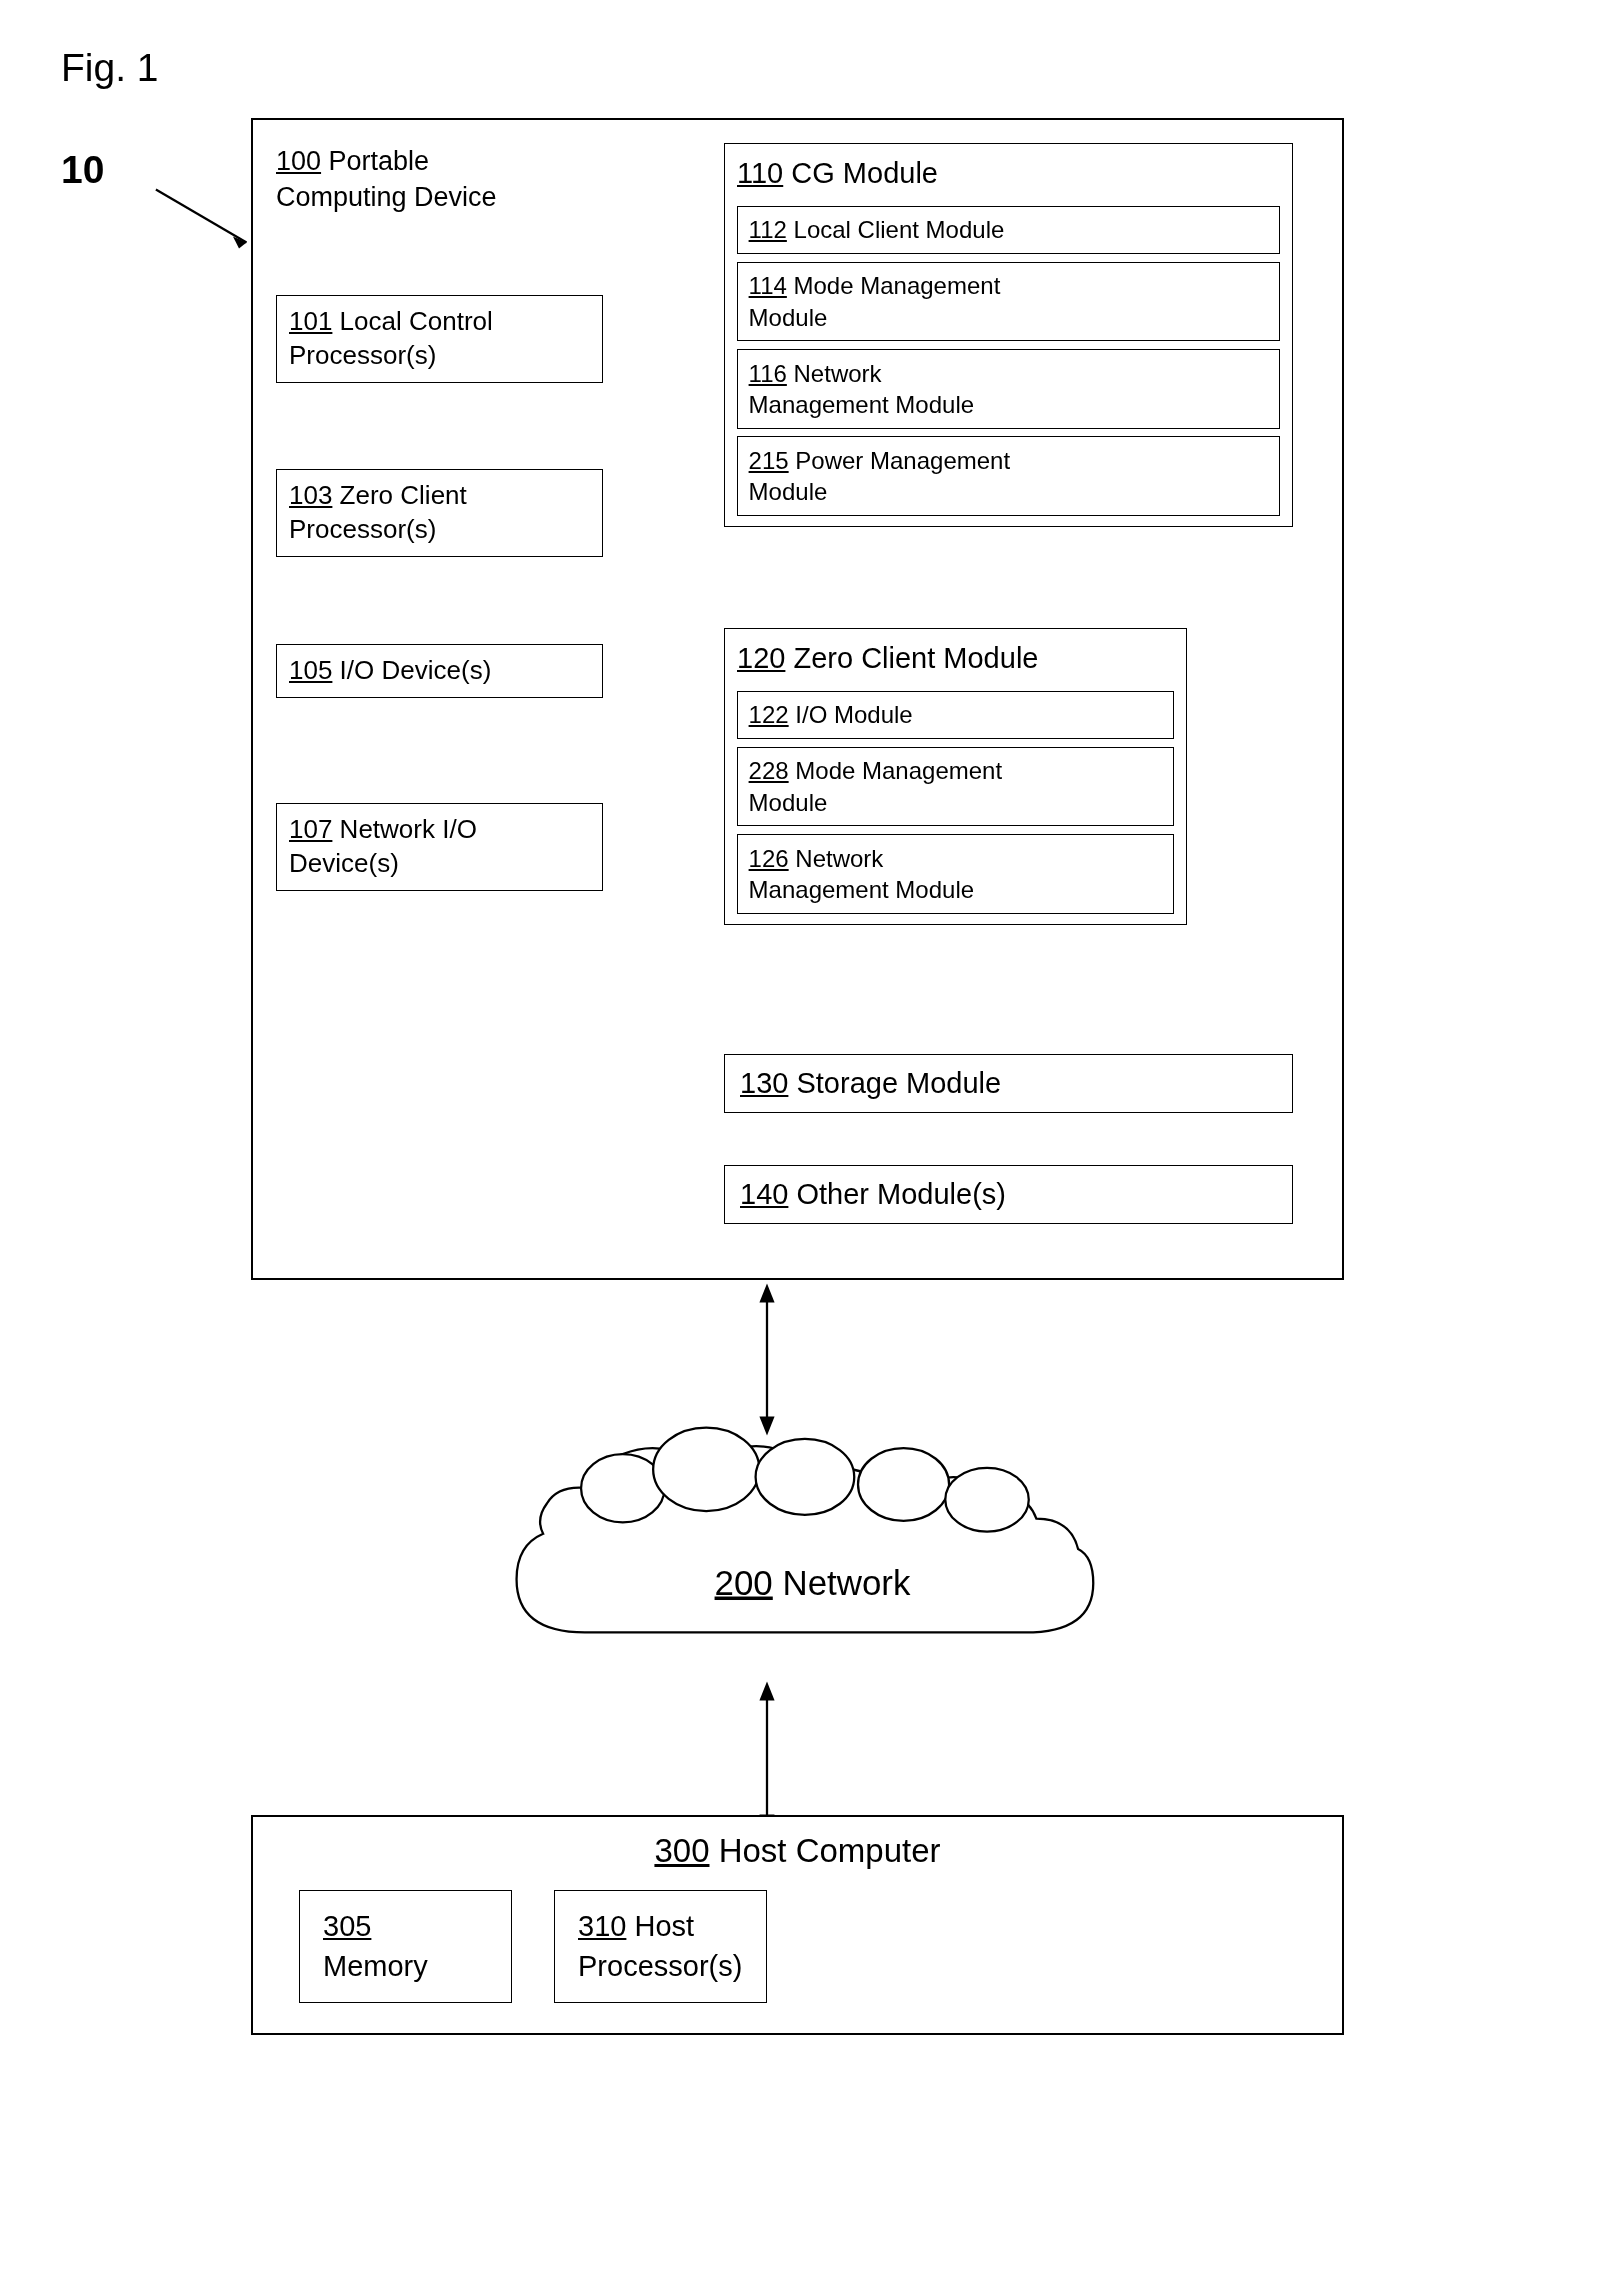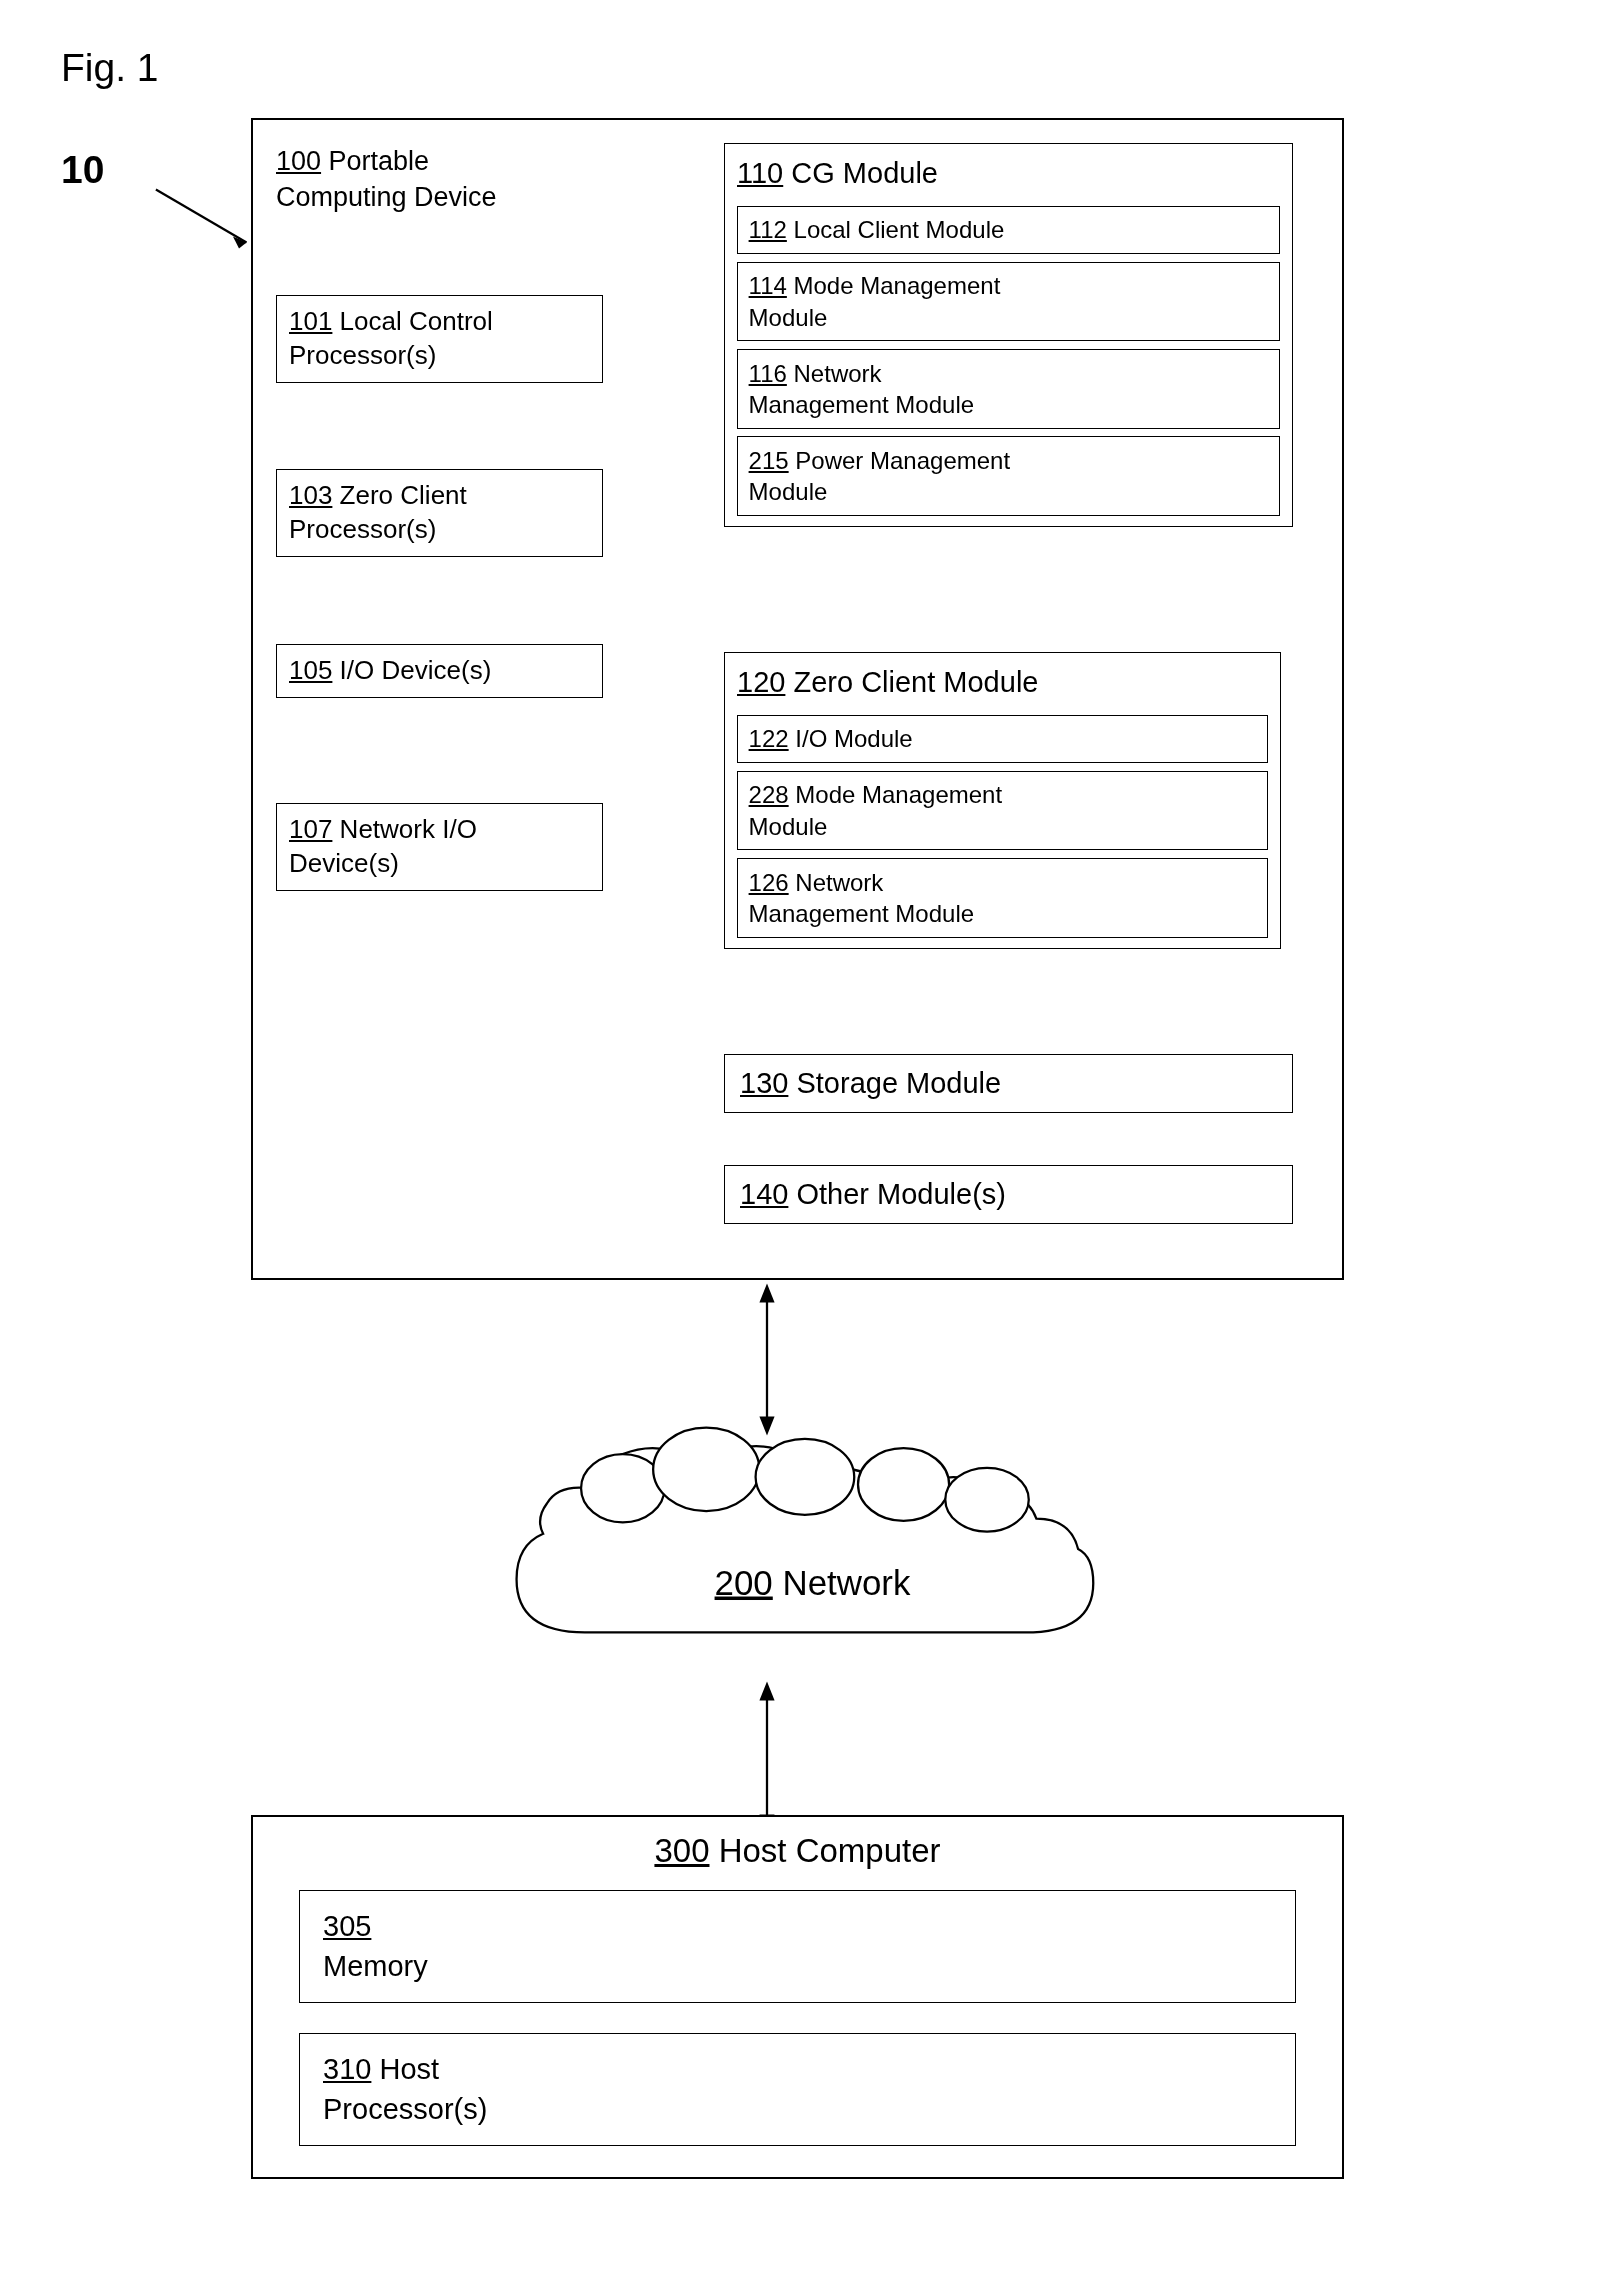--- a/index.html
+++ b/index.html
@@ -81,23 +81,23 @@
       background: #fff;
     }
 
     .sub-box:last-child {
       margin-bottom: 10.6px;
     }
 
     
     .zc-module-box {
       position: absolute;
-      top: 532px;
-      left: 471px;
-      width: 557px;
+      top: 508px;
+      left: 471px;
+      width: 463px;
       border: 1.5px solid #000;
       background: #fff;
     }
 
     
     .storage-box {
       position: absolute;
       top: 934px;
       left: 471px;
       width: 569px;
@@ -130,22 +130,22 @@
     }
 
     .host-title {
       font-size: 33px;
       padding: 15px 23px 12px 23px;
       text-align: center;
     }
 
     .host-inner-row {
       display: flex;
-      flex-direction: column;
-      gap: 30px;
+      flex-direction: row;
+      gap: 42px;
       padding: 7.6px 46px 7.6px 46px;
     }
 
     .host-inner-box {
       border: 1.5px solid #000;
       padding: 15px 23px;
       font-size: 29px;
       line-height: 1.4;
       min-width: 213px;
     }

